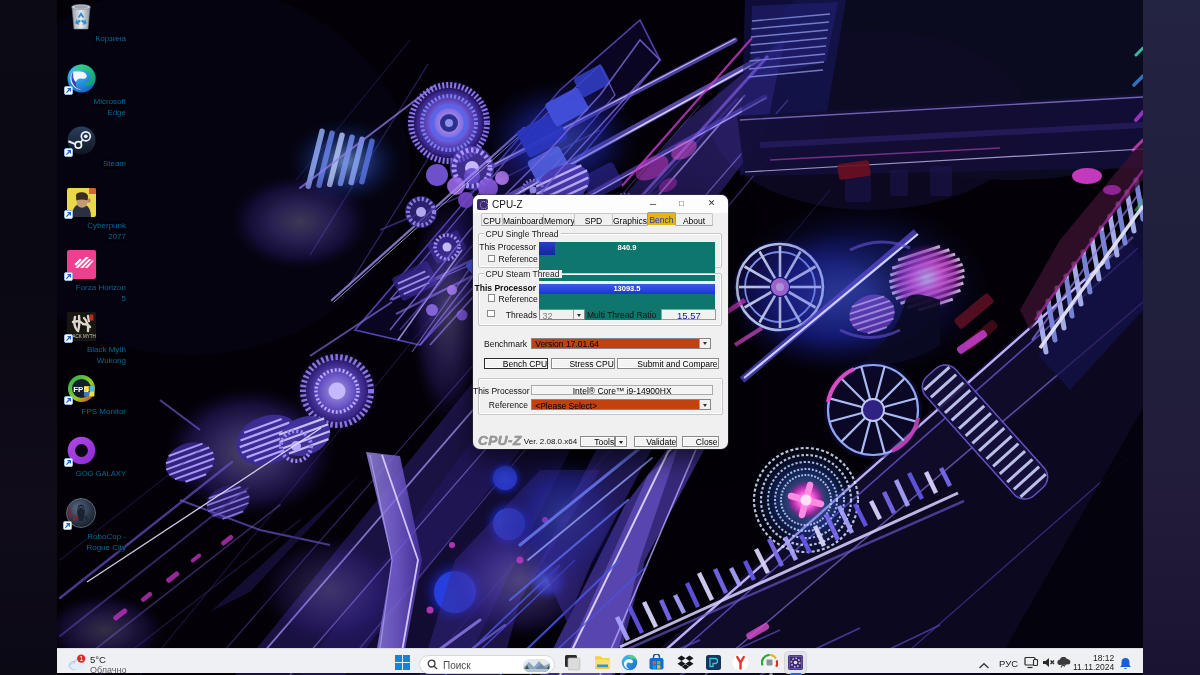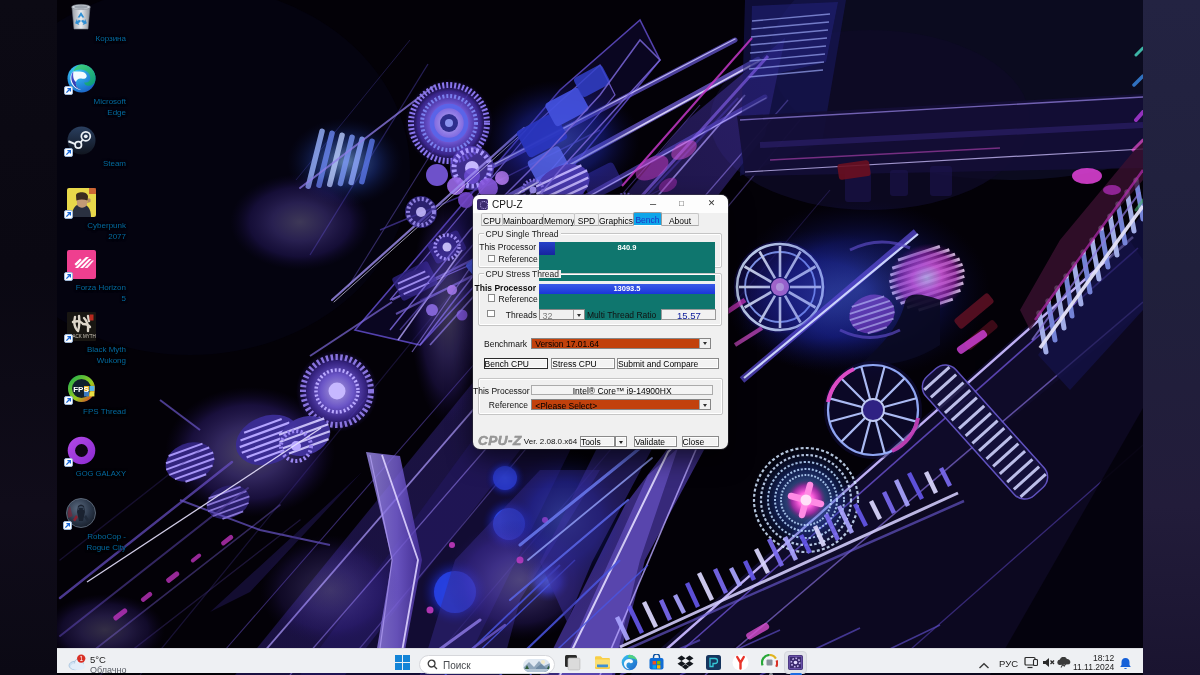--- a/index.html
+++ b/index.html
@@ -25,26 +25,26 @@
 #cpuz .gb .cap2{position:absolute;left:5px;top:-4.5px;background:#f0f0f0;padding:0 2px;font-size:8.5px;color:#1a1a1a}
 #cpuz .lab{position:absolute;font-size:8.5px;color:#111;white-space:nowrap}
 #cpuz .bar{position:absolute;background:#0f766e;height:26px}
 #cpuz .barfill{position:absolute;left:0;top:0;bottom:0;background:linear-gradient(180deg,#2440c8,#141f96 60%,#101a86)}
 #cpuz .barval{position:absolute;width:100%;text-align:center;font-size:7.5px;font-weight:bold;color:#fff;top:1.5px}
 #cpuz .cb{position:absolute;width:7.5px;height:7.5px;background:#fff;border:1px solid #8a8a8a}
 #cpuz .combo{position:absolute;background:#c2410c;border:1px solid #868686;height:10.5px}
 #cpuz .combo .ctext{position:absolute;left:3px;top:1.8px;font-size:9px;white-space:nowrap}
 #cpuz .combo .carr{position:absolute;right:0;top:0;bottom:0;width:11px;border-left:1px solid #a0a0a0;background:#f1f1f1}
 #cpuz .combo .carr:after{content:"";position:absolute;left:2.6px;top:3.6px;border:2.8px solid transparent;border-top:3.4px solid #303030}
-#cpuz .btn{position:absolute;background:#f3f3f3;border:1px solid #8a8a8a;box-shadow:inset 0 0 0 1px #fdfdfd;text-align:left;font-size:8.5px;color:#000}
+#cpuz .btn{position:absolute;background:#f3f3f3;border:1px solid #8a8a8a;box-shadow:inset 0 0 0 1px #fdfdfd;text-align:right;font-size:8.5px;color:#000}
 #cpuz .btn.def{border:1.5px solid #2b2b2b}
 #cpuz .sunk{position:absolute;background:#f7f7f7;border:1px solid #9a9a9a;text-align:center}
 #cpuz .tabs{position:absolute;left:8px;top:18px;height:13.5px}
 #cpuz .tab{position:relative;float:left;height:13px;border:1px solid #c6c6c6;border-bottom:1px solid #aaa;background:transparent;margin-right:-1px;text-align:center;font-size:8.5px;padding-top:3px;border-radius:2px 2px 0 0}
-#cpuz .tab.sel{background:#0ea5e9;color:#1f35c4;height:14px;margin-top:-1px;border:1px solid #9a9a9a;border-bottom:1px solid #fbfbfb;z-index:2}
+#cpuz .tab.sel{background:#eab308;color:#1f35c4;height:14px;margin-top:-1px;border:1px solid #9a9a9a;border-bottom:1px solid #fbfbfb;z-index:2}
 
 #taskbar{position:absolute;left:0;top:648px;width:1086px;height:25px;background:#eef0f3;border-top:1px solid #dcdde2}
 .tb-ico{position:absolute;top:5px;width:17px;height:17px}
 #tclock{position:absolute;right:28.8px;top:5px;text-align:right;font-size:8.5px;color:#1b1b1b;line-height:9.4px}
 </style></head>
 <body>
 <div id="stage">
 <div id="desktop">
 <svg id="wp" width="1086" height="675" viewBox="57 0 1086 675">
 <defs>
@@ -701,21 +701,21 @@
                 <rect x="22.4" y="12" width="5" height="5" fill="#58b6e8"></rect>
                 <rect x="17" y="17.4" width="5" height="5" fill="#3a7ac0"></rect>
                 <rect x="22.4" y="17.4" width="5" height="5" fill="#e8e044"></rect>
               </g>
  <text x="14" y="17.5" font-size="8" font-weight="bold" fill="#fff" text-anchor="middle" font-family="Liberation Sans">FPS</text>
  </svg><span class="sc">
               <svg width="7" height="7" viewBox="0 0 7 7">
                 <path d="M1.4,5.6 L5,2 M2.4,1.6 L5.4,1.6 L5.4,4.6" fill="none" stroke="#1565d8" stroke-width="1.25"></path>
               </svg>
             </span></span>
- <div class="lbl">FPS Thread</div>
+ <div class="lbl">FPS Monitor</div>
 </div>
 <div class="dicon" style="left:-21px;top:436px">
  <span class="ig" style="width:29px;height:29px">
  <svg width="29" height="29" viewBox="0 0 29 29">
               <defs>
                 <linearGradient id="gogg" x1="0" y1="0" x2="1" y2="1">
                   <stop offset="0" stop-color="#b44ae8"></stop>
                   <stop offset="1" stop-color="#8a2ad0"></stop>
                 </linearGradient>
               </defs>
@@ -758,38 +758,38 @@
           <span class="appico"></span>
           <span class="ttl">CPU-Z</span>
 <span class="cap" style="left:173px;font-size:11px;top:3px">–</span>
 <span class="cap" style="left:201.5px;font-size:8px;top:4.5px">□</span>
 <span class="cap" style="left:231.5px;font-size:9px;top:4px">✕</span>
 </div>
 <div class="tabs">
 <div class="tab" style="width:22px">CPU</div>
 <div class="tab" style="width:42px">Mainboard</div>
 <div class="tab" style="width:32px">Memory</div>
-<div class="tab" style="width:25px">SPD</div>
+<div class="tab" style="width:39px">SPD</div>
 <div class="tab" style="width:36px">Graphics</div>
 <div class="tab sel" style="width:29px">Bench</div>
 <div class="tab" style="width:38px">About</div>
 </div>
 <div class="gb" style="left:4.5px;top:38px;width:244px;height:35px">
           <span class="cap2">CPU Single Thread</span>
         </div>
 <div class="lab" style="left:0;width:63px;top:48px;text-align:right">This Processor</div>
 <div class="bar" style="left:65.6px;top:47.4px;width:176.8px">
           <span class="barfill" style="width:16px"></span>
           <span class="barval">840.9</span>
         </div>
 <span class="cb" style="left:14.8px;top:59.6px"></span>
 <div class="lab" style="left:25.6px;top:60.2px">Reference</div>
 <div class="bar" style="left:65.6px;top:59.6px;width:176.8px"></div>
 <div class="gb" style="left:4.5px;top:78.3px;width:244px;height:53px">
-          <span class="cap2">CPU Stress Thread</span>
+          <span class="cap2">CPU Steam Thread</span>
         </div>
 <div class="lab" style="left:0;width:63px;top:89px;text-align:right;font-weight:bold;font-size:8.5px">This Processor</div>
 <div class="bar" style="left:65.6px;top:88.6px;width:176.8px">
           <span class="barfill" style="width:176.8px;background:linear-gradient(180deg,#3a5ae8,#1430d8 45%,#0a1fb0)"></span>
           <span class="barval">13093.5</span>
         </div>
 <span class="cb" style="left:14.8px;top:99.2px"></span>
 <div class="lab" style="left:25.6px;top:99.8px">Reference</div>
 <div class="bar" style="left:65.6px;top:98.8px;width:176.8px"></div>
 <span class="cb" style="left:14.4px;top:114.9px"></span>

